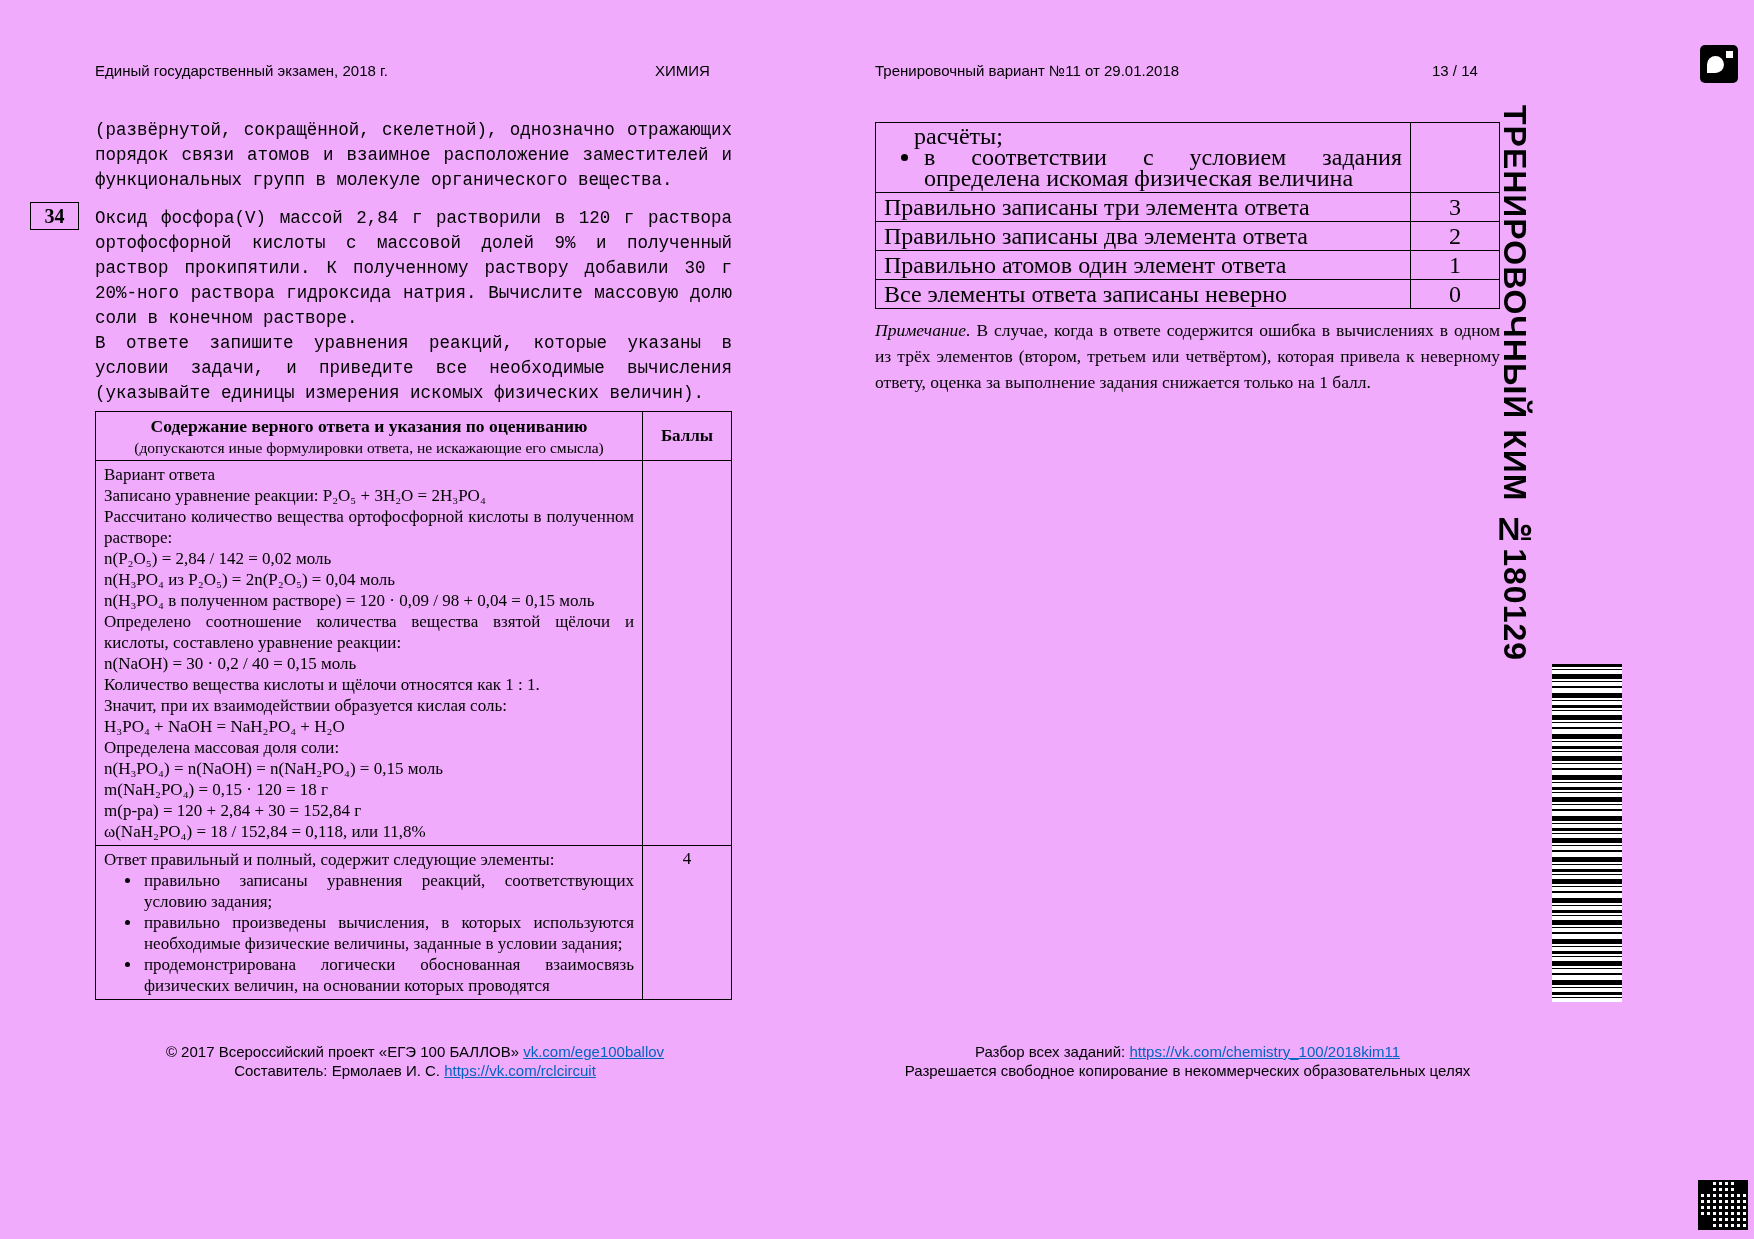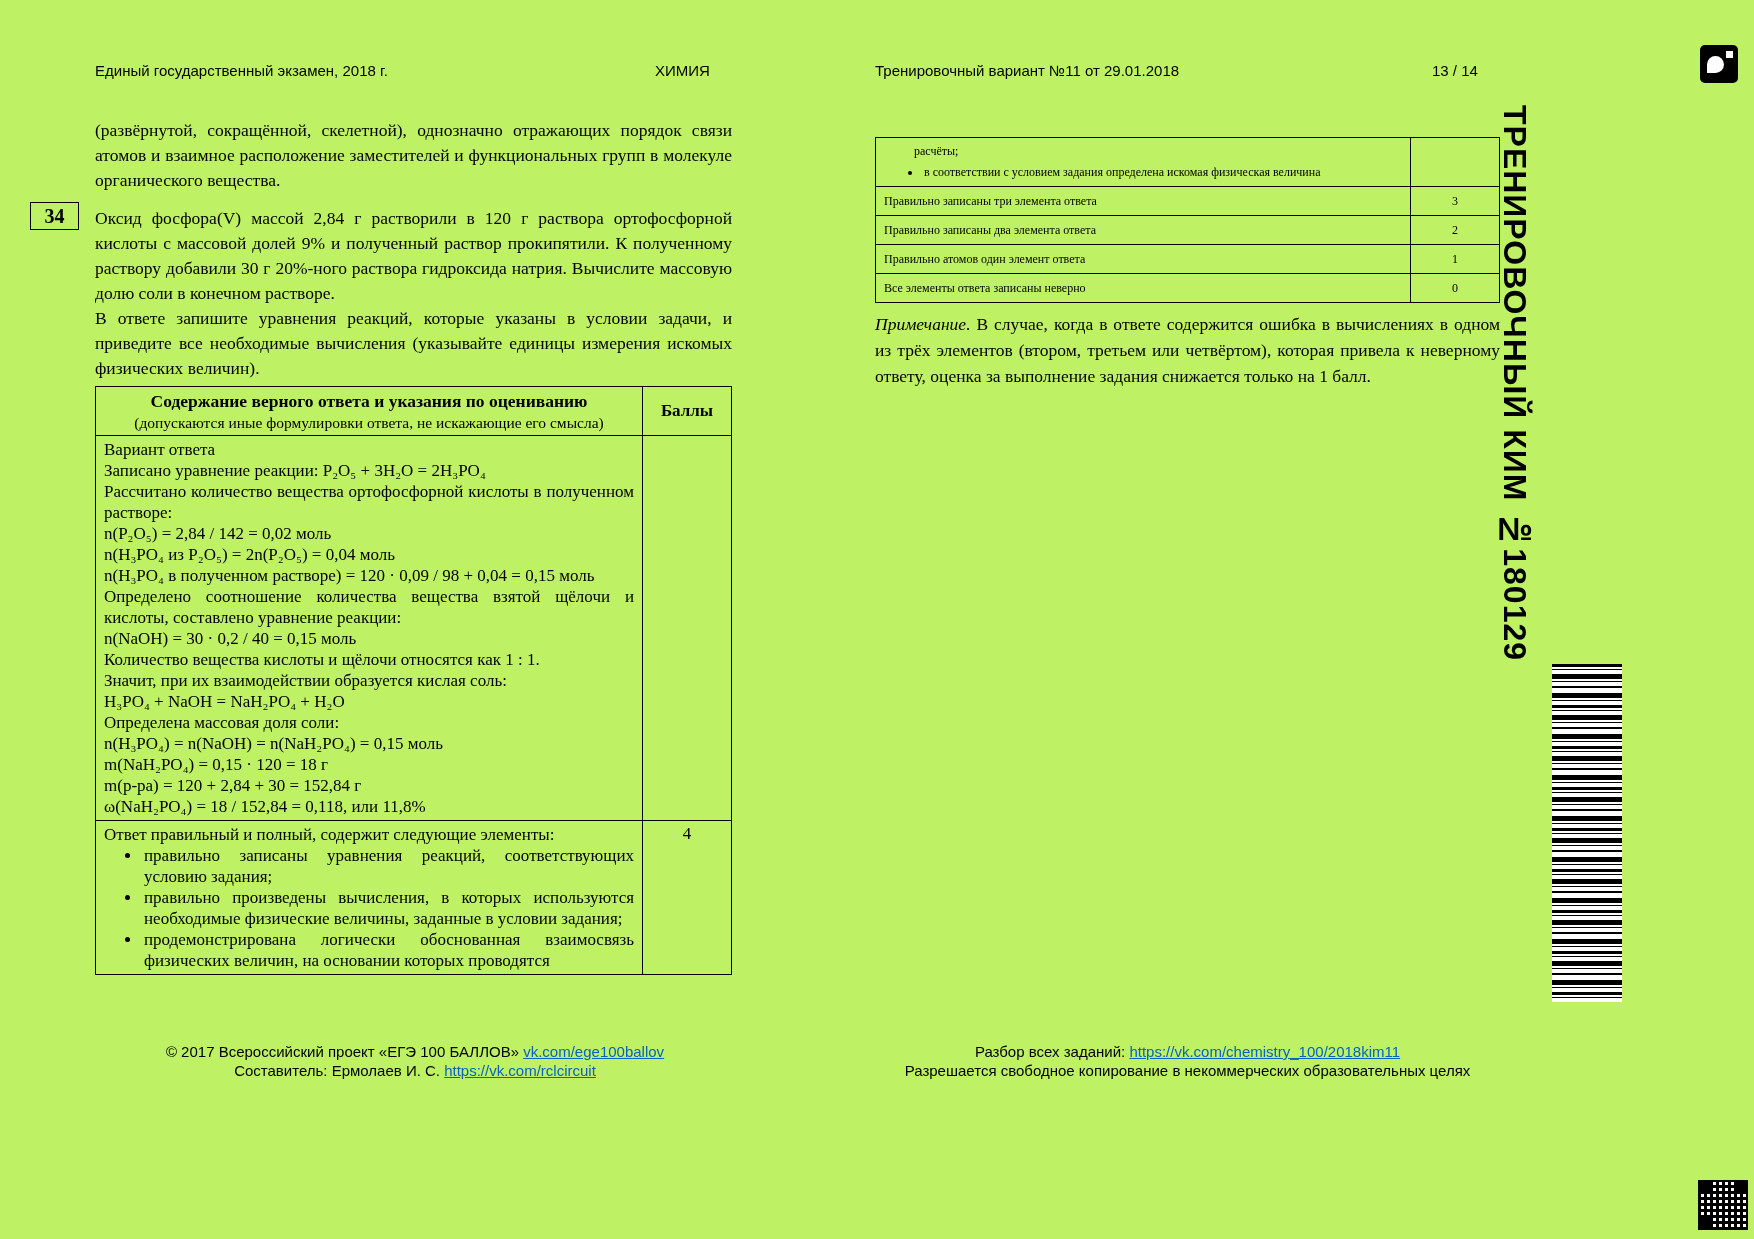--- a/index.html
+++ b/index.html
@@ -1,37 +1,37 @@
 <!DOCTYPE html>
 <html><head>
 <meta charset="utf-8">
 <style>
   html, body { margin: 0; padding: 0; background: #ffffff; }
   .page {
     position: relative;
     width: 1754px;
     height: 1239px;
-    background: #bef264;
+    background: #f0abfc;
     color: #000;
     font-family: "Liberation Serif", serif;
     overflow: hidden;
   }
 
   
   .hdr { position: absolute; top: 62px; font-family: "Liberation Sans", sans-serif; font-size: 15px; white-space: nowrap; }
   .hdr-left   { left: 95px; }
   .hdr-center { left: 655px; }
   .hdr-right  { left: 875px; }
   .hdr-page   { left: 1432px; }
 
   
   .col-left  { position: absolute; left: 95px;  top: 118px; width: 637px; }
   .col-right { position: absolute; left: 875px; top: 122px; width: 625px; }
 
-  .body-p { font-size: 17.5px; line-height: 25px; text-align: justify; margin: 0; }
+  .body-p { font-size: 17.5px; line-height: 25px; text-align: justify; margin: 0; font-family: Liberation Mono, monospace; }
   .task { margin-top: 13px; }
 
   
   .task-num {
     position: absolute; left: 30px; top: 202px;
     width: 47px; height: 26px;
     border: 1.6px solid #000;
     display: flex; align-items: center; justify-content: center;
     font-weight: bold; font-size: 20px;
   }
@@ -44,21 +44,21 @@
   .tbl-title { font-weight: bold; font-size: 17.5px; line-height: 23px; }
   .tbl-sub   { font-size: 15.5px; line-height: 19px; }
   .th-score  { font-weight: bold; vertical-align: middle !important; }
 
   .answer p   { margin: 0; line-height: 21px; text-align: justify; }
   .criteria p { margin: 0; line-height: 21px; text-align: justify; }
   ul.crit { margin: 0; padding-left: 38px; }
   ul.crit li { line-height: 21px; text-align: justify; padding-left: 2px; }
   .cont-line { padding-left: 30px; line-height: 21px; }
 
-  table.tbl-right { margin-top: 15px; font-size: 12px; padding-left: 37px; }
+  table.tbl-right { margin-top: 0; font-size: 24px; padding-left: 37px; }
   table.tbl-right td { line-height: 22px; }
   .max-label { font-style: italic; text-align: right; padding-right: 16px !important; }
   .max-score { font-style: italic; }
 
   
   .note { margin: 8px 0 0 0; font-size: 17.5px; line-height: 26px; text-align: justify; }
   .note-lead { font-style: italic; }
 
   
   .foot {

